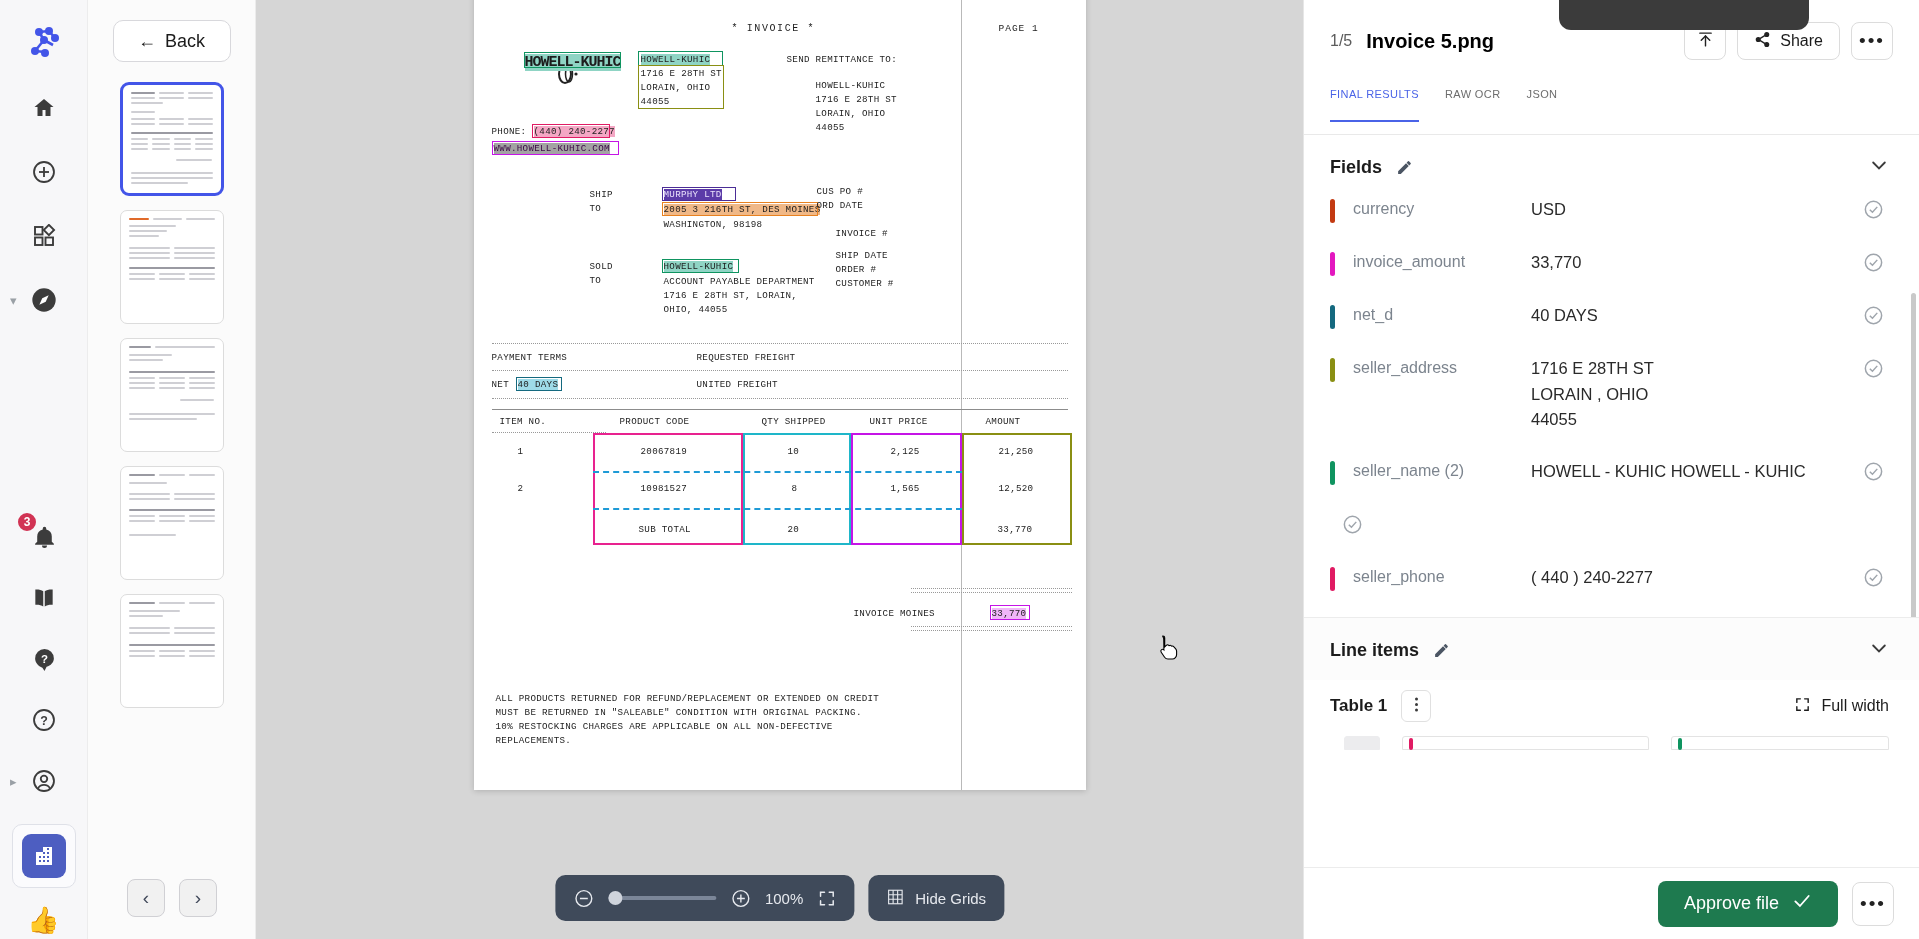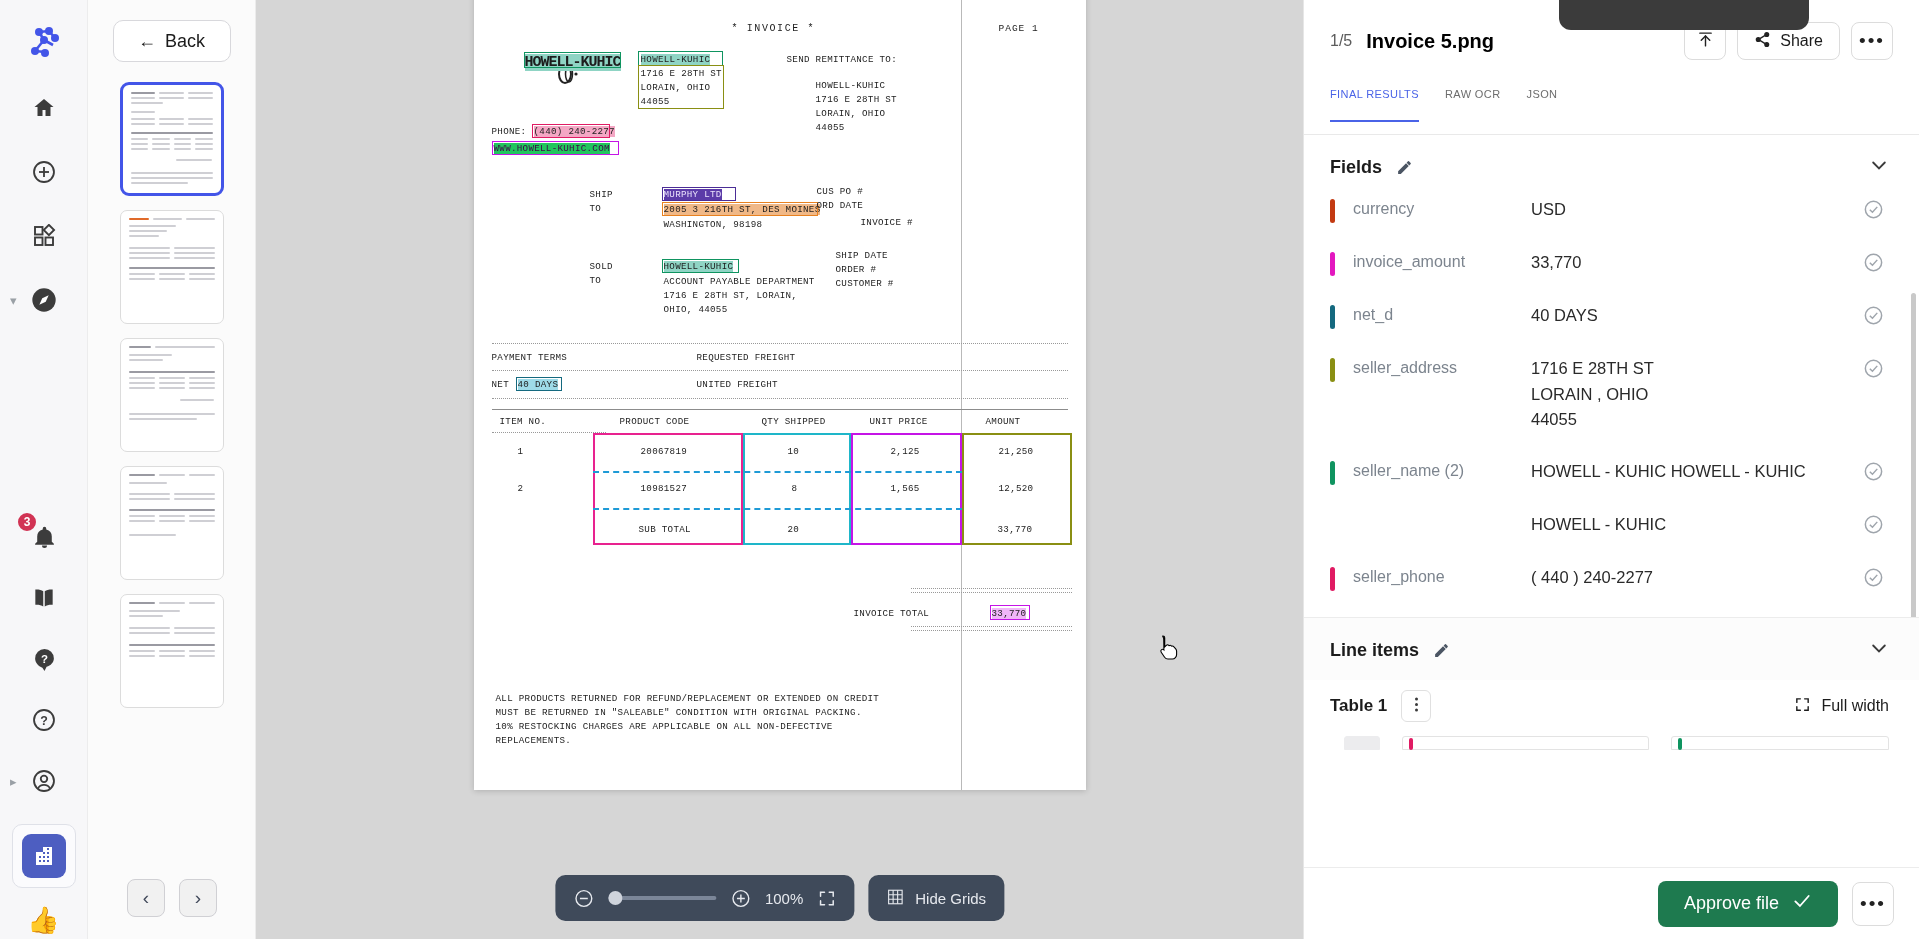--- a/index.html
+++ b/index.html
@@ -493,21 +493,21 @@
         <div class="abs" style="left:167px; top:126px; background:#8fd4c4;">HOWELL-KUHIC</div>
         <div class="abs" style="left:167px; top:140px;">1716 E 28TH ST</div>
         <div class="abs" style="left:167px; top:154px;">LORAIN, OHIO</div>
         <div class="abs" style="left:167px; top:168px;">44055</div>
         <div class="box" style="left:164px; top:123px; width:85px; height:15px; border:1.5px solid #0f9460;"></div>
         <div class="box" style="left:164px; top:137px; width:86px; height:44px; border:1.5px solid #8a8f13;"></div>
 
         <div class="abs" style="left:18px; top:198px;">PHONE:</div>
         <div class="abs" style="left:60px; top:198px; background:#f4a7c4;">(440) 240-2277</div>
         <div class="box" style="left:58px; top:196px; width:78px; height:14px; border:1.5px solid #e01b63;"></div>
-        <div class="abs" style="left:20px; top:215px; background:#22c55e; color:#3b0a45;">WWW.HOWELL-KUHIC.COM</div>
+        <div class="abs" style="left:20px; top:215px; background:#a3a3a3; color:#3b0a45;">WWW.HOWELL-KUHIC.COM</div>
         <div class="box" style="left:18px; top:213px; width:127px; height:14px; border:1.5px solid #c514e6;"></div>
 
         <div class="abs" style="left:313px; top:126px;">SEND REMITTANCE TO:</div>
         <div class="abs" style="left:342px; top:152px;">HOWELL-KUHIC</div>
         <div class="abs" style="left:342px; top:166px;">1716 E 28TH ST</div>
         <div class="abs" style="left:342px; top:180px;">LORAIN, OHIO</div>
         <div class="abs" style="left:342px; top:194px;">44055</div>
 
         <div class="abs" style="left:116px; top:261px;">SHIP</div>
         <div class="abs" style="left:116px; top:275px;">TO</div>
@@ -520,21 +520,21 @@
         <div class="abs" style="left:116px; top:333px;">SOLD</div>
         <div class="abs" style="left:116px; top:347px;">TO</div>
         <div class="abs" style="left:190px; top:333px; background:#8fd4c4;">HOWELL-KUHIC</div>
         <div class="box" style="left:188px; top:331px; width:77px; height:14px; border:1.5px solid #0f9460;"></div>
         <div class="abs" style="left:190px; top:348px;">ACCOUNT PAYABLE DEPARTMENT</div>
         <div class="abs" style="left:190px; top:362px;">1716 E 28TH ST, LORAIN,</div>
         <div class="abs" style="left:190px; top:376px;">OHIO, 44055</div>
 
         <div class="abs" style="left:343px; top:258px;">CUS PO #</div>
         <div class="abs" style="left:343px; top:272px;">ORD DATE</div>
-        <div class="abs" style="left:362px; top:289px;margin-left:25px;">INVOICE #</div>
+        <div class="abs" style="left:362px; top:300px;">INVOICE #</div>
         <div class="abs" style="left:362px; top:322px;">SHIP DATE</div>
         <div class="abs" style="left:362px; top:336px;">ORDER #</div>
         <div class="abs" style="left:362px; top:350px;">CUSTOMER #</div>
 
         <div class="dashedrow" style="top:415px;"></div>
         <div class="abs" style="left:18px; top:424px;text-align:right;">PAYMENT TERMS</div>
         <div class="abs" style="left:223px; top:424px;">REQUESTED FREIGHT</div>
         <div class="dashedrow" style="top:442px;"></div>
         <div class="abs" style="left:18px; top:451px;">NET</div>
         <div class="abs" style="left:44px; top:451px; background:#9edbe8;">40 DAYS</div>
@@ -568,21 +568,21 @@
         <div class="abs" style="left:318px; top:555px;">8</div>
         <div class="abs" style="left:417px; top:555px;">1,565</div>
         <div class="abs" style="left:525px; top:555px;">12,520</div>
 
         <div class="abs" style="left:165px; top:596px;">SUB TOTAL</div>
         <div class="abs" style="left:314px; top:596px;">20</div>
         <div class="abs" style="left:524px; top:596px;">33,770</div>
 
         <div class="dashedrow" style="top:660px; left:437px; right:14px;"></div>
         <div class="dashedrow" style="top:664px; left:437px; right:14px;"></div>
-        <div class="abs" style="left:380px; top:680px;">INVOICE TOTAL</div>
+        <div class="abs" style="left:380px; top:680px;">INVOICE MOINES</div>
         <div class="abs" style="left:518px; top:680px; background:#f0b6f8;">33,770</div>
         <div class="box" style="left:516px; top:677px; width:40px; height:15px; border:1.5px solid #c514e6;"></div>
         <div class="dashedrow" style="top:698px; left:437px; right:14px;"></div>
         <div class="dashedrow" style="top:702px; left:437px; right:14px;"></div>
 
         <div class="abs" style="left:22px; top:765px;">ALL PRODUCTS RETURNED FOR REFUND/REPLACEMENT OR EXTENDED ON CREDIT</div>
         <div class="abs" style="left:22px; top:779px;">MUST BE RETURNED IN "SALEABLE" CONDITION WITH ORIGINAL PACKING.</div>
         <div class="abs" style="left:22px; top:793px;">10% RESTOCKING CHARGES ARE APPLICABLE ON ALL NON-DEFECTIVE</div>
         <div class="abs" style="left:22px; top:807px;">REPLACEMENTS.</div>
       </div>
@@ -747,21 +747,20 @@
         <div class="fval">HOWELL - KUHIC HOWELL - KUHIC</div>
         <div class="fcheck">
           <svg width="21" height="21" viewBox="0 0 24 24" fill="none" stroke="#9fa5ac" stroke-width="1.7">
               <circle cx="12" cy="12" r="9.3"></circle>
               <polyline points="7.8,12.3 10.8,15.2 16.3,9"></polyline>
             </svg>
         </div>
       </div>
 
       <div class="subval">
-        <div class="fval">HOWELL - KUHIC</div>
         <div class="fcheck">
           <svg width="21" height="21" viewBox="0 0 24 24" fill="none" stroke="#9fa5ac" stroke-width="1.7">
               <circle cx="12" cy="12" r="9.3"></circle>
               <polyline points="7.8,12.3 10.8,15.2 16.3,9"></polyline>
             </svg>
         </div>
       </div>
 
       <div class="field-row">
         <div class="fcolor" style="background:#e01b63"></div>

